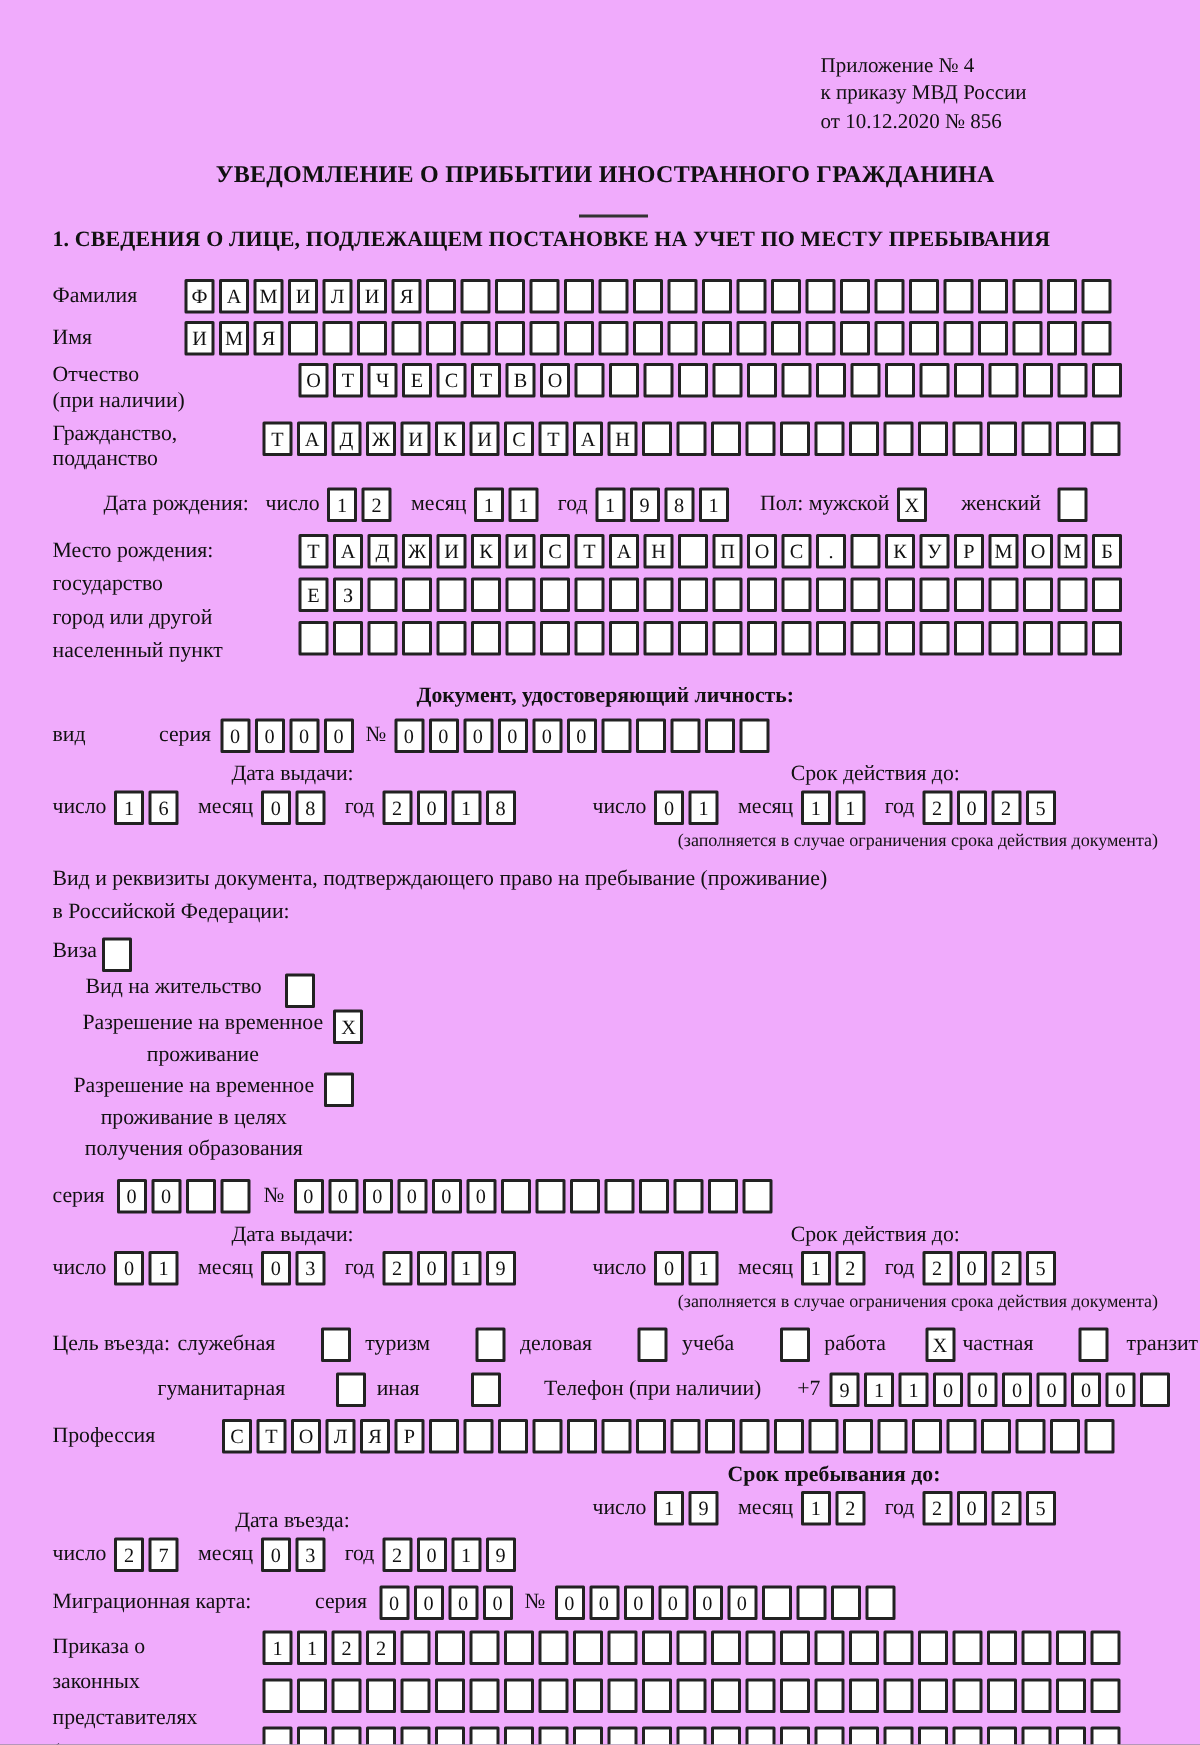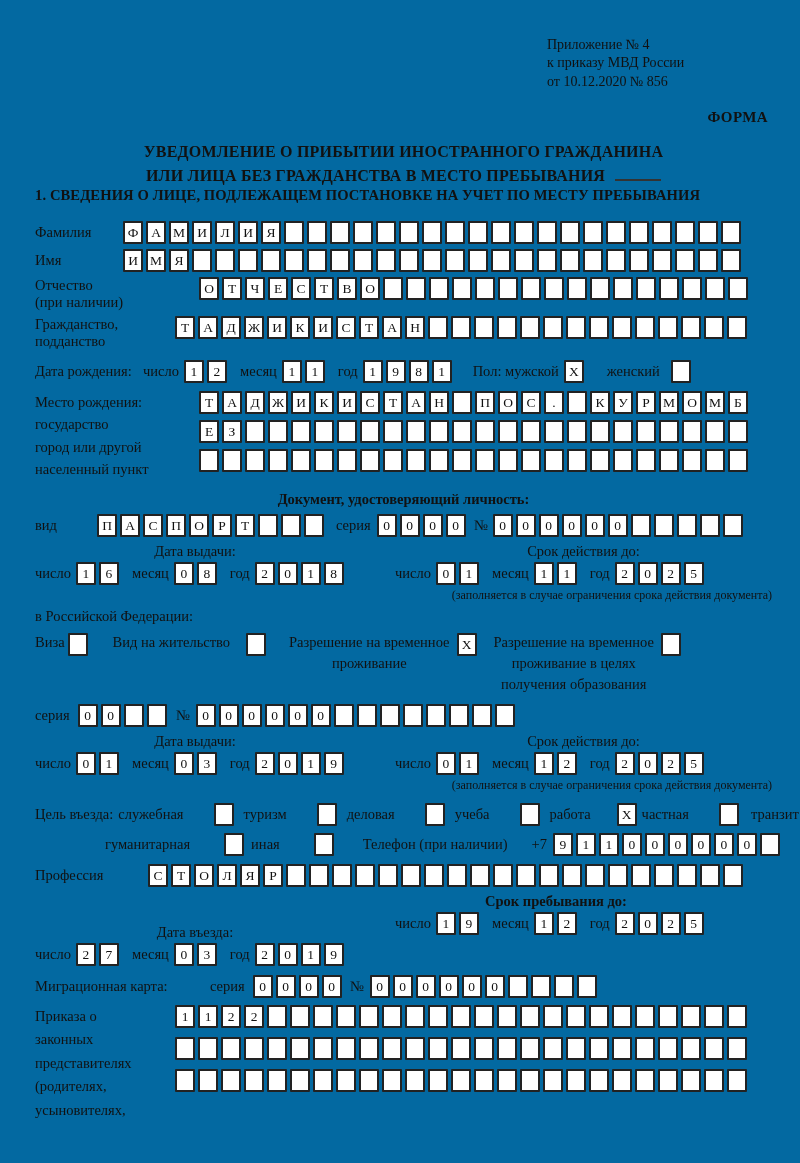--- a/index.html
+++ b/index.html
@@ -1,17 +1,17 @@
 <!DOCTYPE html>
 <html><head>
 <meta charset="utf-8">
 <style>
   html,body{margin:0;padding:0;background:#888;}
   .page{
-    width:800px;height:1163px;background:#0369a1;color:#111;
+    width:800px;height:1163px;background:#f0abfc;color:#111;
     font-family:"Liberation Serif","DejaVu Serif",serif;
     position:relative;box-sizing:border-box;
     padding:36px 28px 0 35px;overflow:hidden;margin:0 auto;
   }
   .hdr-block{margin-left:512px;font-size:14px;line-height:1.32;}
   .hdr-sub{font-size:12.5px;margin-top:5px;line-height:1.3;}
   .forma{text-align:right;font-weight:bold;font-size:15px;margin-top:18px;padding-right:4px;letter-spacing:.4px;}
   .title{ text-align:center;font-weight:bold;font-size:16px;margin-top:14px;line-height:1.45;letter-spacing:.2px;}
   .blank-line{display:inline-block;width:46px;border-bottom:2px solid #333;margin-left:10px;vertical-align:baseline;}
   .sec-head{font-weight:bold;font-size:14.6px;letter-spacing:.1px;}
@@ -47,25 +47,24 @@
 <body>
 
 <div class="page">
 
   <div class="hdr-block">
     <div>Приложение № 4</div>
     <div>к приказу МВД России</div>
     <div>от 10.12.2020 № 856</div>
   </div>
 
-  <div class="forma">ФОРМА</div>
 
   <div class="title">
     <div>УВЕДОМЛЕНИЕ О ПРИБЫТИИ ИНОСТРАННОГО ГРАЖДАНИНА</div>
-    <div><span>ИЛИ ЛИЦА БЕЗ ГРАЖДАНСТВА В МЕСТО ПРЕБЫВАНИЯ</span><span class="blank-line"></span></div>
+    <div><span class="blank-line"></span></div>
   </div>
 
   <div class="sec-head">1. СВЕДЕНИЯ О ЛИЦЕ, ПОДЛЕЖАЩЕМ ПОСТАНОВКЕ НА УЧЕТ ПО МЕСТУ ПРЕБЫВАНИЯ</div>
 
   <div class="row" style="margin-top:17px;">
     <div class="lbl" style="width:88px;">Фамилия</div>
     <div class="cells"><span class="cell">Ф</span><span class="cell">А</span><span class="cell">М</span><span class="cell">И</span><span class="cell">Л</span><span class="cell">И</span><span class="cell">Я</span><span class="cell"></span><span class="cell"></span><span class="cell"></span><span class="cell"></span><span class="cell"></span><span class="cell"></span><span class="cell"></span><span class="cell"></span><span class="cell"></span><span class="cell"></span><span class="cell"></span><span class="cell"></span><span class="cell"></span><span class="cell"></span><span class="cell"></span><span class="cell"></span><span class="cell"></span><span class="cell"></span><span class="cell"></span><span class="cell"></span></div>
   </div>
 
   <div class="row">
@@ -82,21 +81,21 @@
   </div>
 
   <div class="row top">
     <div class="lbl" style="width:140px;">
       <span>Гражданство,</span>
       <span class="l2">подданство</span>
     </div>
     <div class="cells"><span class="cell">Т</span><span class="cell">А</span><span class="cell">Д</span><span class="cell">Ж</span><span class="cell">И</span><span class="cell">К</span><span class="cell">И</span><span class="cell">С</span><span class="cell">Т</span><span class="cell">А</span><span class="cell">Н</span><span class="cell"></span><span class="cell"></span><span class="cell"></span><span class="cell"></span><span class="cell"></span><span class="cell"></span><span class="cell"></span><span class="cell"></span><span class="cell"></span><span class="cell"></span><span class="cell"></span><span class="cell"></span><span class="cell"></span><span class="cell"></span></div>
   </div>
 
-  <div class="row" style="margin-top:10px;">
+  <div class="row" style="margin-top:10px;justify-content:center;">
     <div class="lbl" style="width:108px;">Дата рождения:</div>
     <div class="datestrip">
       <span class="w">число</span>
       <span class="cells"><span class="cell">1</span><span class="cell">2</span></span>
       <span class="w">месяц</span>
       <span class="cells"><span class="cell">1</span><span class="cell">1</span></span>
       <span class="w">год</span>
       <span class="cells"><span class="cell">1</span><span class="cell">9</span><span class="cell">8</span><span class="cell">1</span></span>
     </div>
     <div class="datestrip" style="margin-left:8px;">
@@ -118,21 +117,20 @@
       <div class="cells"><span class="cell">Т</span><span class="cell">А</span><span class="cell">Д</span><span class="cell">Ж</span><span class="cell">И</span><span class="cell">К</span><span class="cell">И</span><span class="cell">С</span><span class="cell">Т</span><span class="cell">А</span><span class="cell">Н</span><span class="cell"></span><span class="cell">П</span><span class="cell">О</span><span class="cell">С</span><span class="cell">.</span><span class="cell"></span><span class="cell">К</span><span class="cell">У</span><span class="cell">Р</span><span class="cell">М</span><span class="cell">О</span><span class="cell">М</span><span class="cell">Б</span></div>
       <div class="cells"><span class="cell">Е</span><span class="cell">З</span><span class="cell"></span><span class="cell"></span><span class="cell"></span><span class="cell"></span><span class="cell"></span><span class="cell"></span><span class="cell"></span><span class="cell"></span><span class="cell"></span><span class="cell"></span><span class="cell"></span><span class="cell"></span><span class="cell"></span><span class="cell"></span><span class="cell"></span><span class="cell"></span><span class="cell"></span><span class="cell"></span><span class="cell"></span><span class="cell"></span><span class="cell"></span><span class="cell"></span></div>
       <div class="cells"><span class="cell"></span><span class="cell"></span><span class="cell"></span><span class="cell"></span><span class="cell"></span><span class="cell"></span><span class="cell"></span><span class="cell"></span><span class="cell"></span><span class="cell"></span><span class="cell"></span><span class="cell"></span><span class="cell"></span><span class="cell"></span><span class="cell"></span><span class="cell"></span><span class="cell"></span><span class="cell"></span><span class="cell"></span><span class="cell"></span><span class="cell"></span><span class="cell"></span><span class="cell"></span><span class="cell"></span></div>
     </div>
   </div>
 
   <div class="doc-head">Документ, удостоверяющий личность:</div>
 
   <div class="row" style="margin-top:6px;">
     <div class="lbl" style="width:62px;">вид</div>
-    <div class="cells"><span class="cell">П</span><span class="cell">А</span><span class="cell">С</span><span class="cell">П</span><span class="cell">О</span><span class="cell">Р</span><span class="cell">Т</span><span class="cell"></span><span class="cell"></span><span class="cell"></span></div>
     <div class="lbl" style="margin-left:9px;margin-right:6px;">серия</div>
     <div class="cells"><span class="cell">0</span><span class="cell">0</span><span class="cell">0</span><span class="cell">0</span></div>
     <div class="lbl" style="margin-left:5px;margin-right:5px;">№</div>
     <div class="cells"><span class="cell">0</span><span class="cell">0</span><span class="cell">0</span><span class="cell">0</span><span class="cell">0</span><span class="cell">0</span><span class="cell"></span><span class="cell"></span><span class="cell"></span><span class="cell"></span><span class="cell"></span></div>
   </div>
 
   <div class="twocol">
     <div class="col-l">
       <div class="col-head" style="margin-right:40px;">Дата выдачи:</div>
       <div class="datestrip">
@@ -151,23 +149,24 @@
         <span class="cells"><span class="cell">0</span><span class="cell">1</span></span>
         <span class="w">месяц</span>
         <span class="cells"><span class="cell">1</span><span class="cell">1</span></span>
         <span class="w">год</span>
         <span class="cells"><span class="cell">2</span><span class="cell">0</span><span class="cell">2</span><span class="cell">5</span></span>
       </div>
       <div class="note">(заполняется в случае ограничения срока действия документа)</div>
     </div>
   </div>
 
+  <div class="intro">Вид и реквизиты документа, подтверждающего право на пребывание (проживание)</div>
   <div class="intro" style="margin-top:5px;">в Российской Федерации:</div>
 
-  <div class="row top" style="margin-top:7px;">
+  <div class="row top" style="margin-top:7px;flex-direction:column;">
     <div class="opt">
       <span class="optlbl">Виза</span>
       <span class="cells" style="margin-left:3px;"><span class="cell"></span></span>
     </div>
     <div class="opt" style="margin-left:22px;">
       <span class="optlbl">Вид на жительство</span>
       <span class="cells" style="margin-left:16px;"><span class="cell"></span></span>
     </div>
     <div class="opt" style="margin-left:20px;">
       <span class="optlbl">

